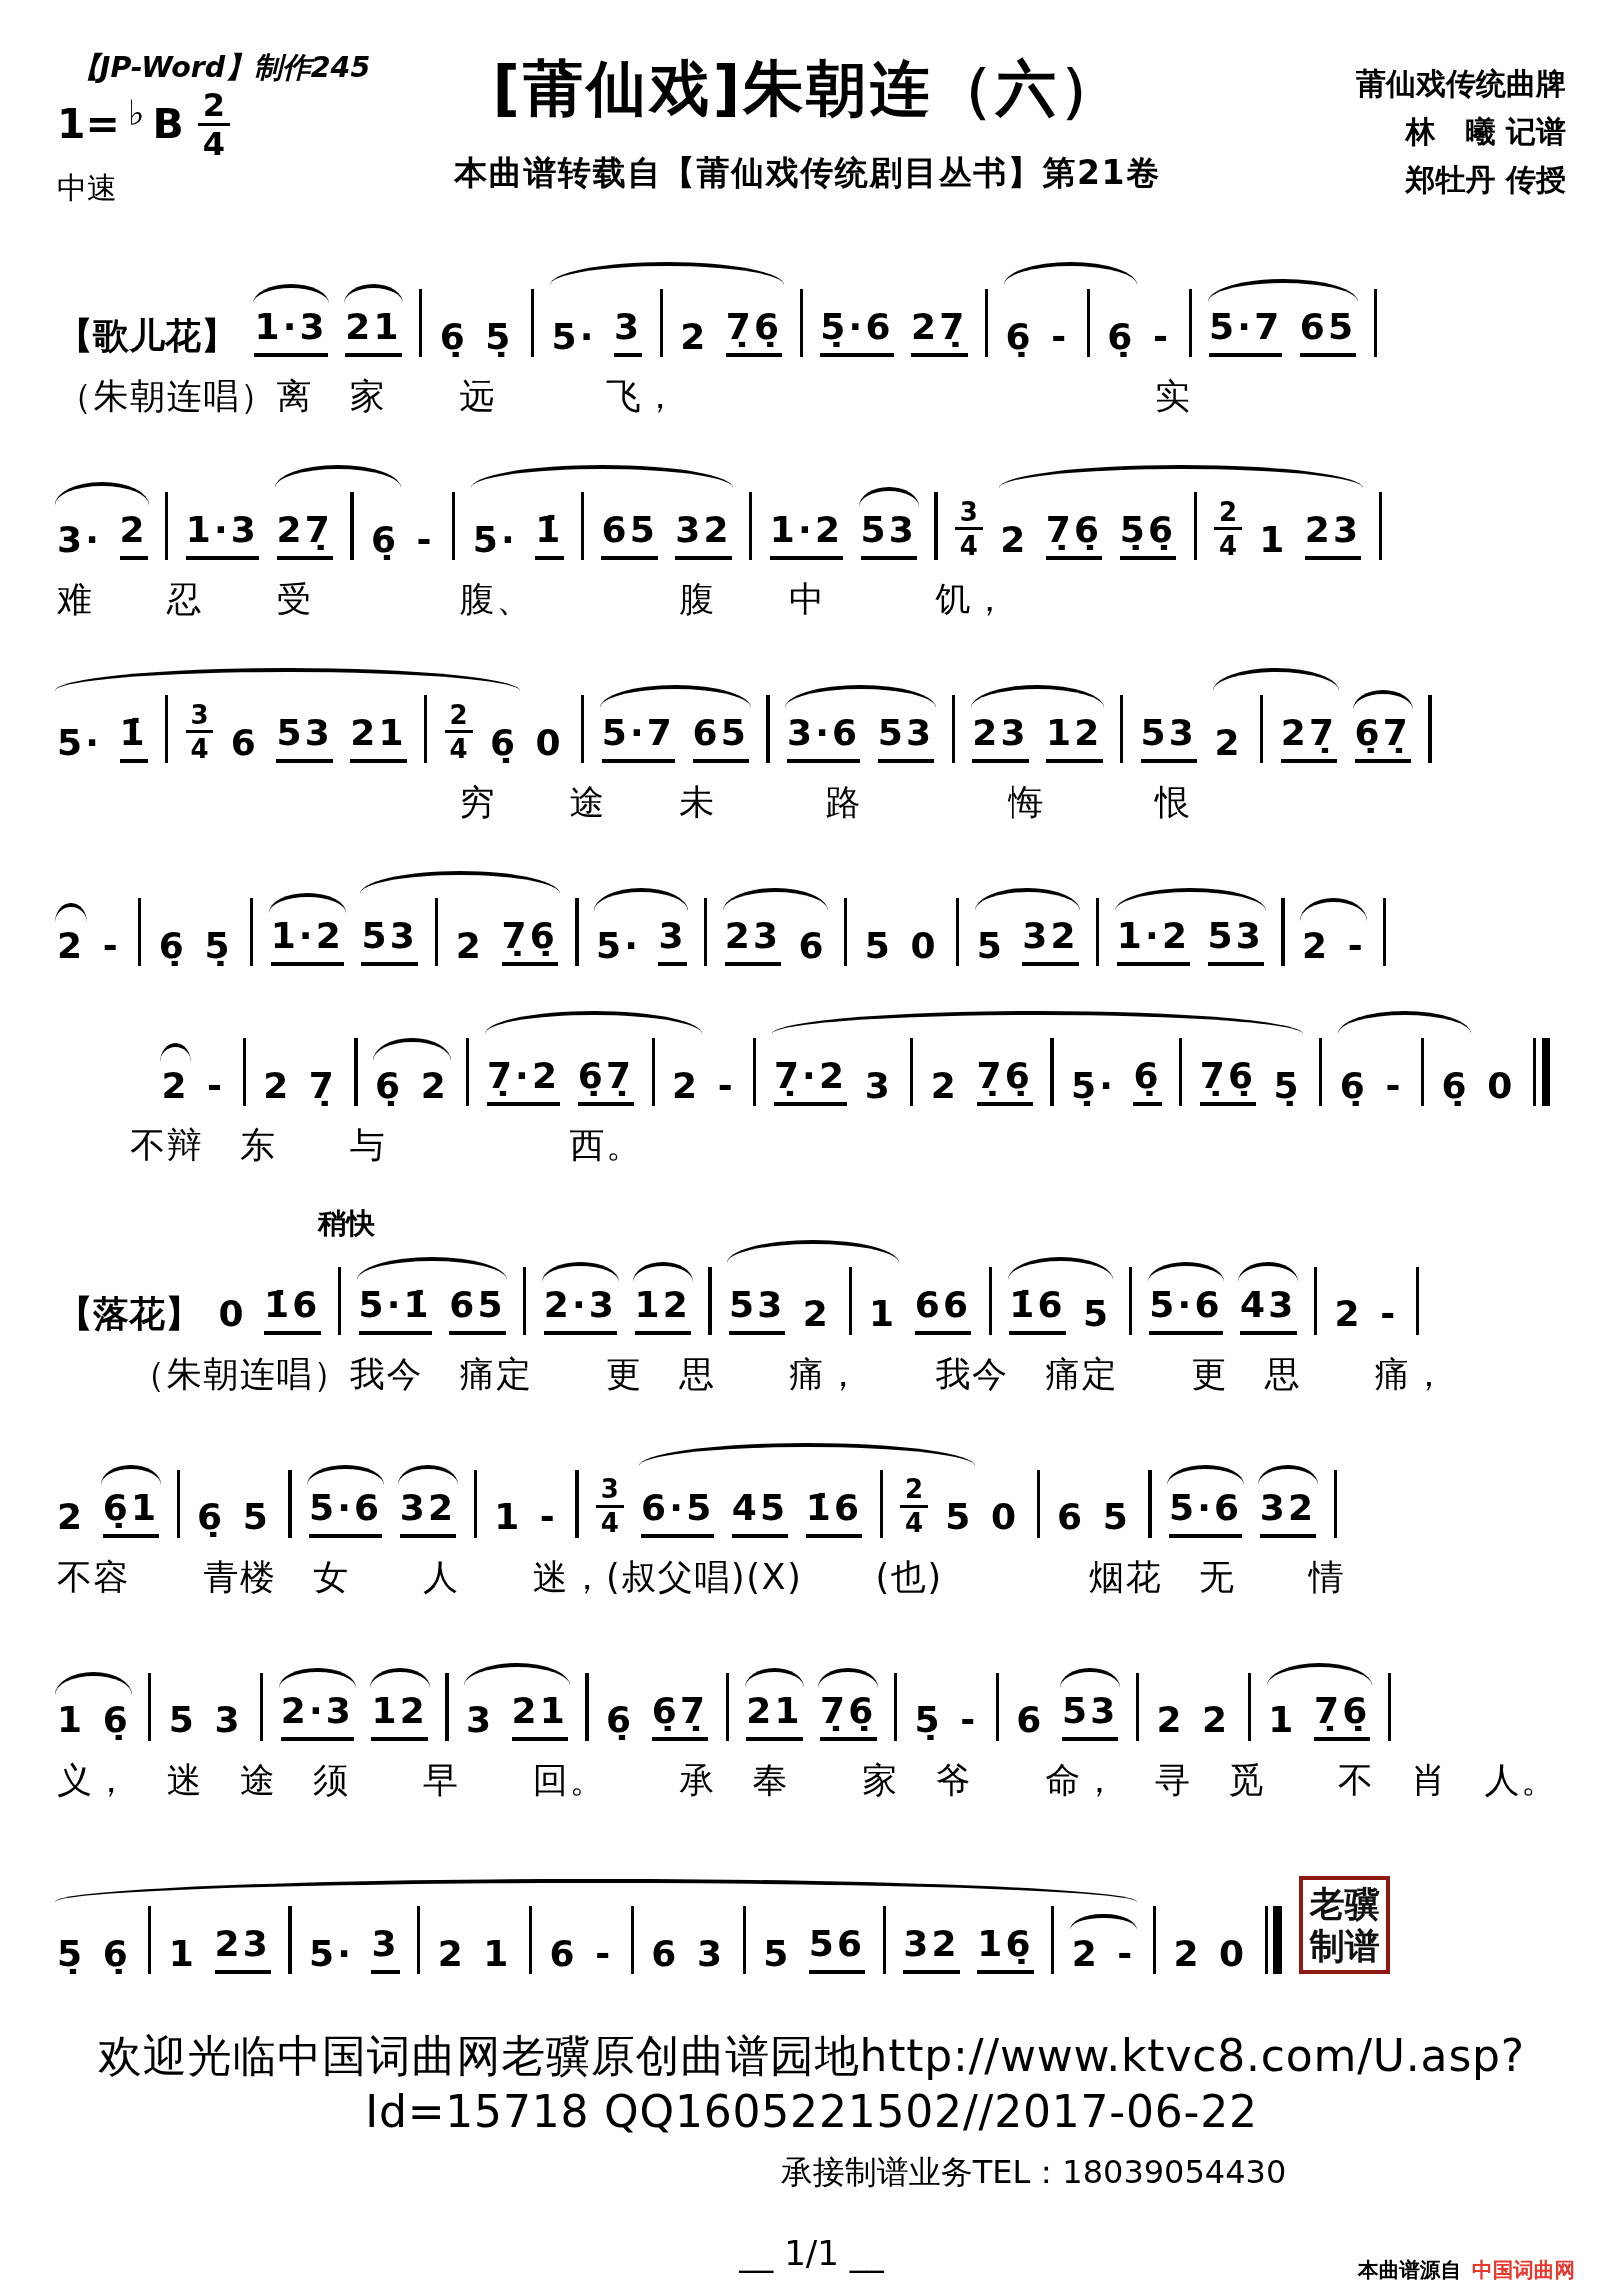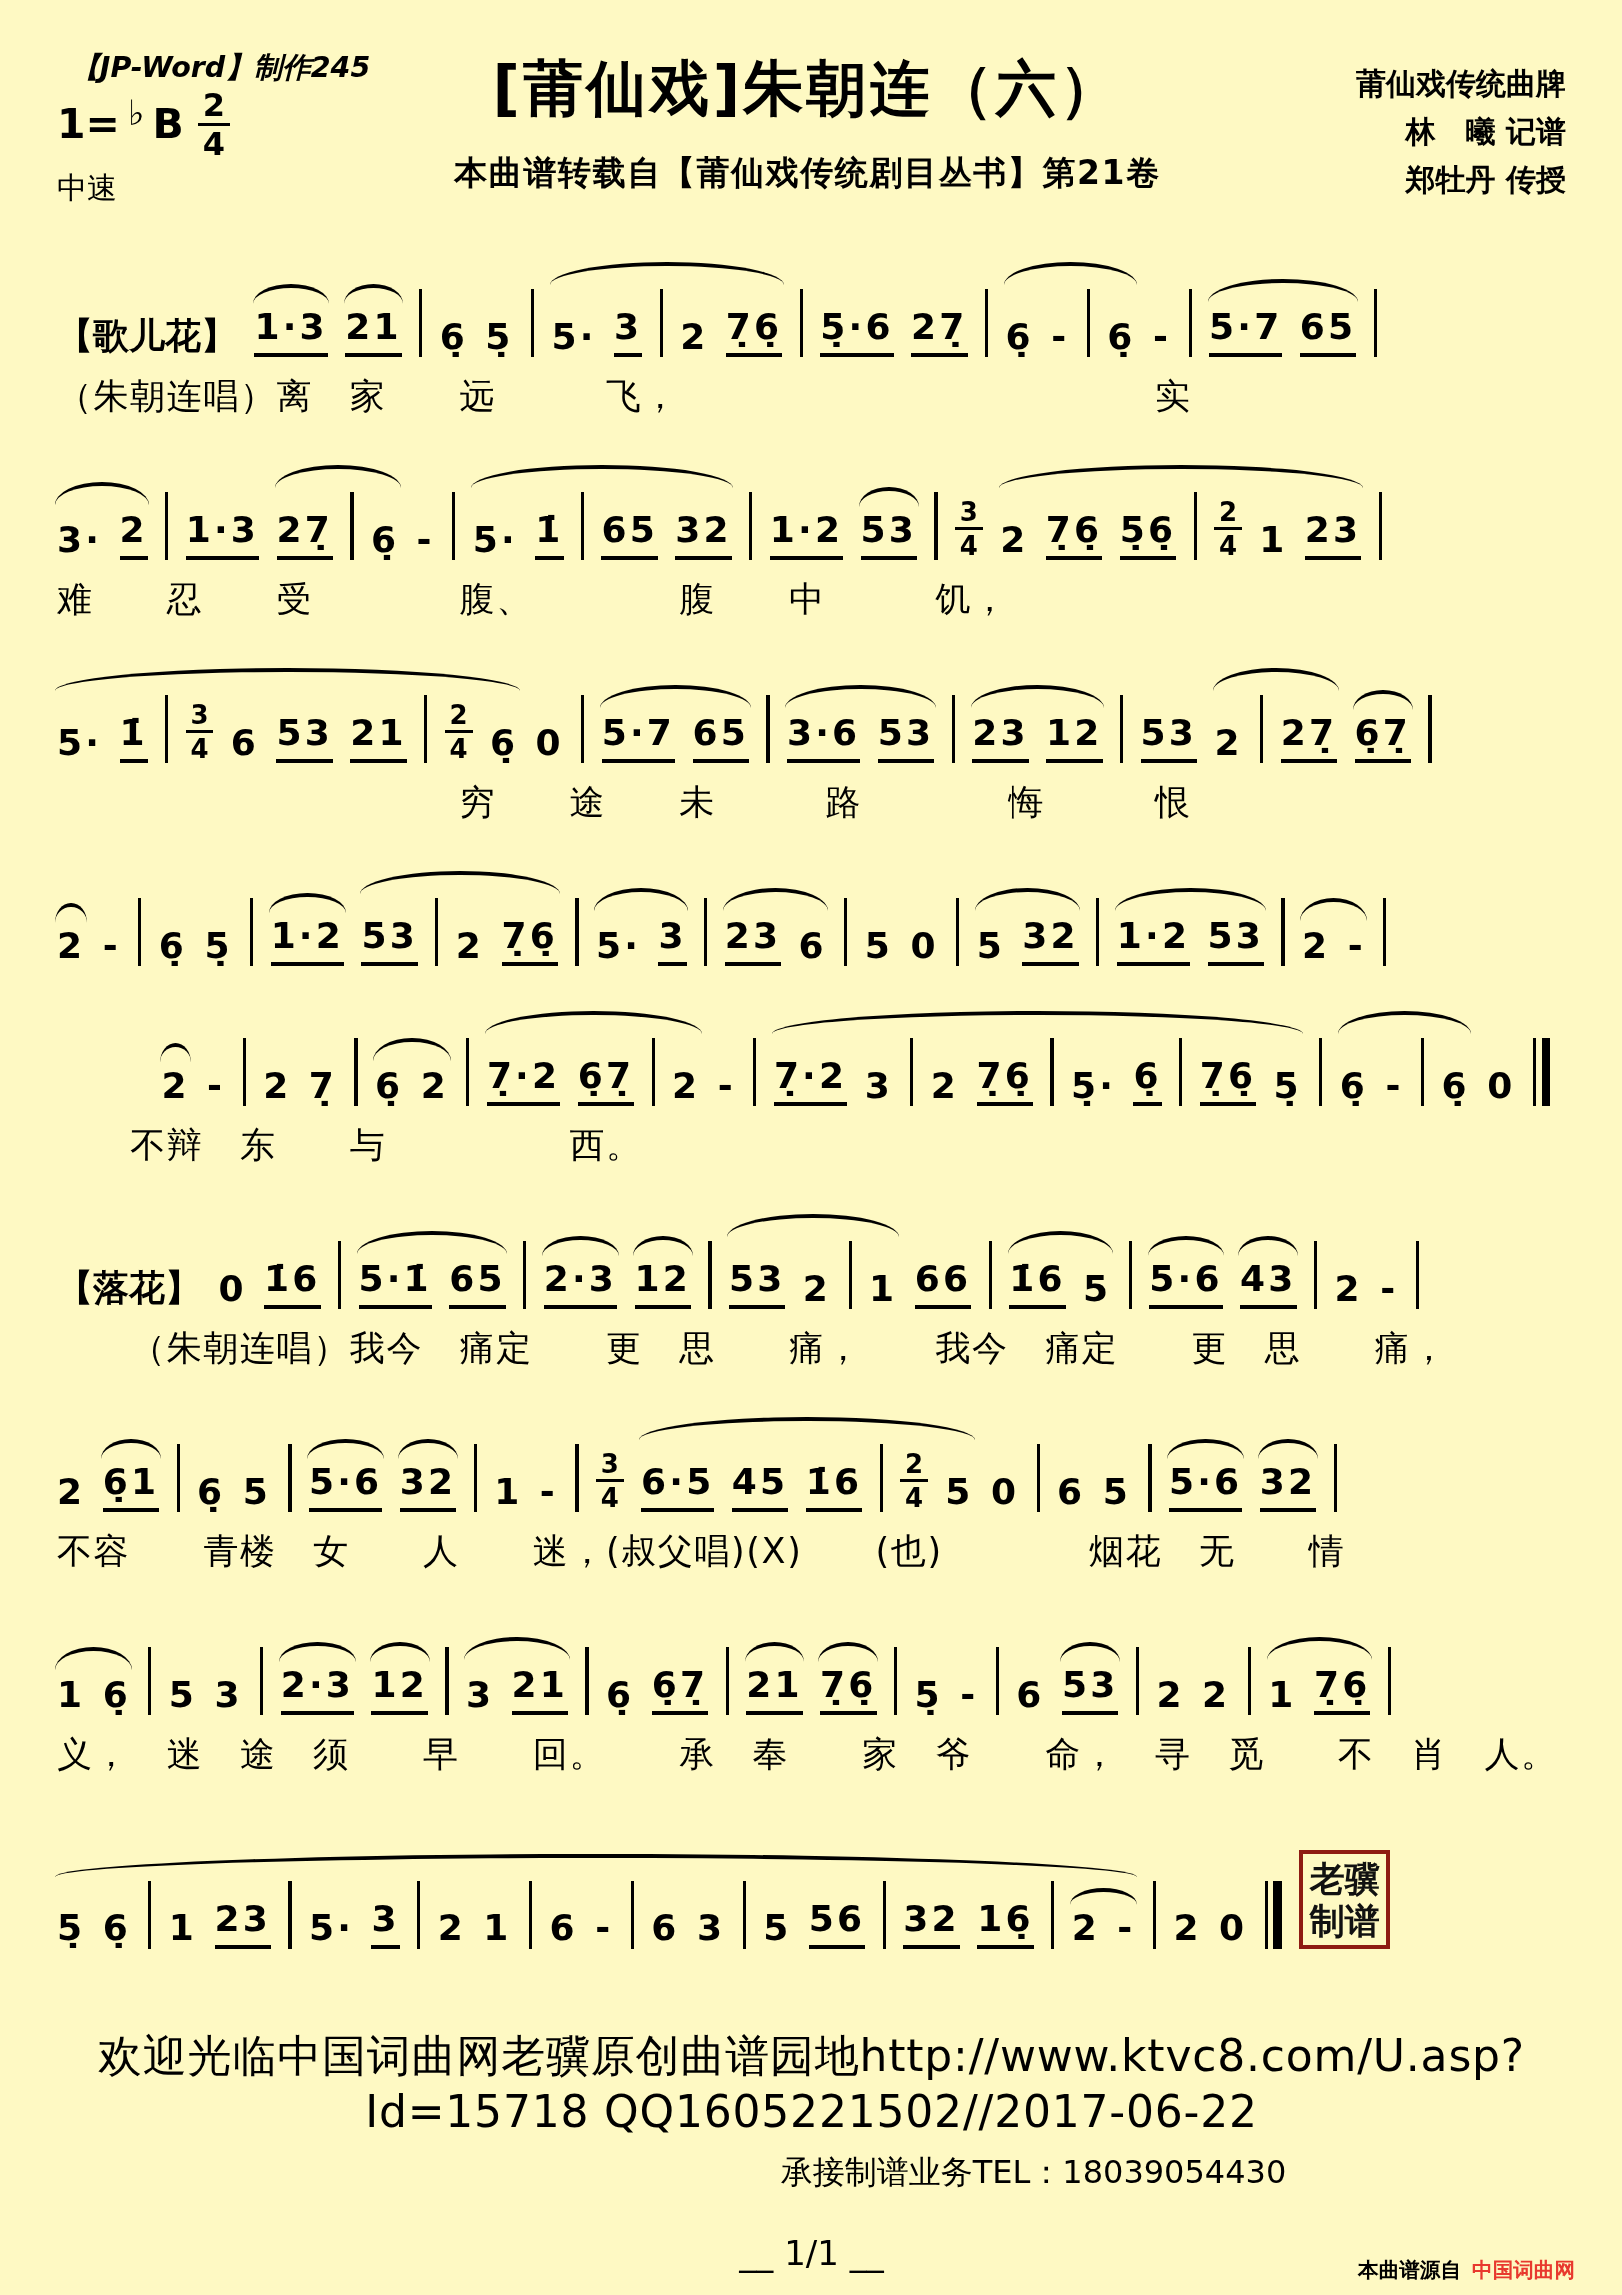--- a/index.html
+++ b/index.html
@@ -1,17 +1,17 @@
 <!DOCTYPE html>
 <html style="--stamp-red: #8e1b12; --site-red: #e8392e;font-size:12.7px"><head>
 <meta charset="utf-8">
 <style>
   html,body{margin:0;padding:0;background:#e9e9e9;}
   .page{
-    width:1623px;height:2295px;box-sizing:border-box;background:#fef9c3;color:#000;
+    width:1623px;height:2295px;box-sizing:border-box;background:#ffffff;color:#000;
     font-family:"DejaVu Sans",sans-serif;padding:49px 57px 22px;display:flex;flex-direction:column;
     margin:0 auto;position:relative;
   }
   
   header{display:flex;align-items:flex-start;margin-bottom:44px;}
   .meta{width:341px;flex:none;}
   .maker{font-style:italic;font-weight:bold;font-size:28.5px;margin-left:14.3px;}
   .keyline{font-size:41px;font-weight:bold;display:flex;align-items:center;gap:8px;margin-top:1.6px;}
   .flat{position:relative;top:-11px;font-size:35px;}
   .tsig{display:inline-flex;flex-direction:column;align-items:center;font-weight:bold;line-height:1;}
@@ -307,20 +307,21 @@
           </span>
           <span class="tok">0</span>
           <span class="endbar">
             <i class="thin"></i>
             <i class="thick"></i>
           </span>
         </div>
         <div class="lyrics-row">　　不辩　东　　与　　　　　西。</div>
       </div>
       <div class="m-line">
+        <div class="tempo">稍快</div>
         <div class="notes-row">
           <span class="line-label">【落花】</span>
           <span class="tok">0</span>
           <span class="tok u">1̇6</span>
           <span class="bar"></span>
           <span class="grp arc">
             <span class="tok u">5·1̇</span>
             <span class="tok u">65</span>
           </span>
           <span class="bar"></span>

